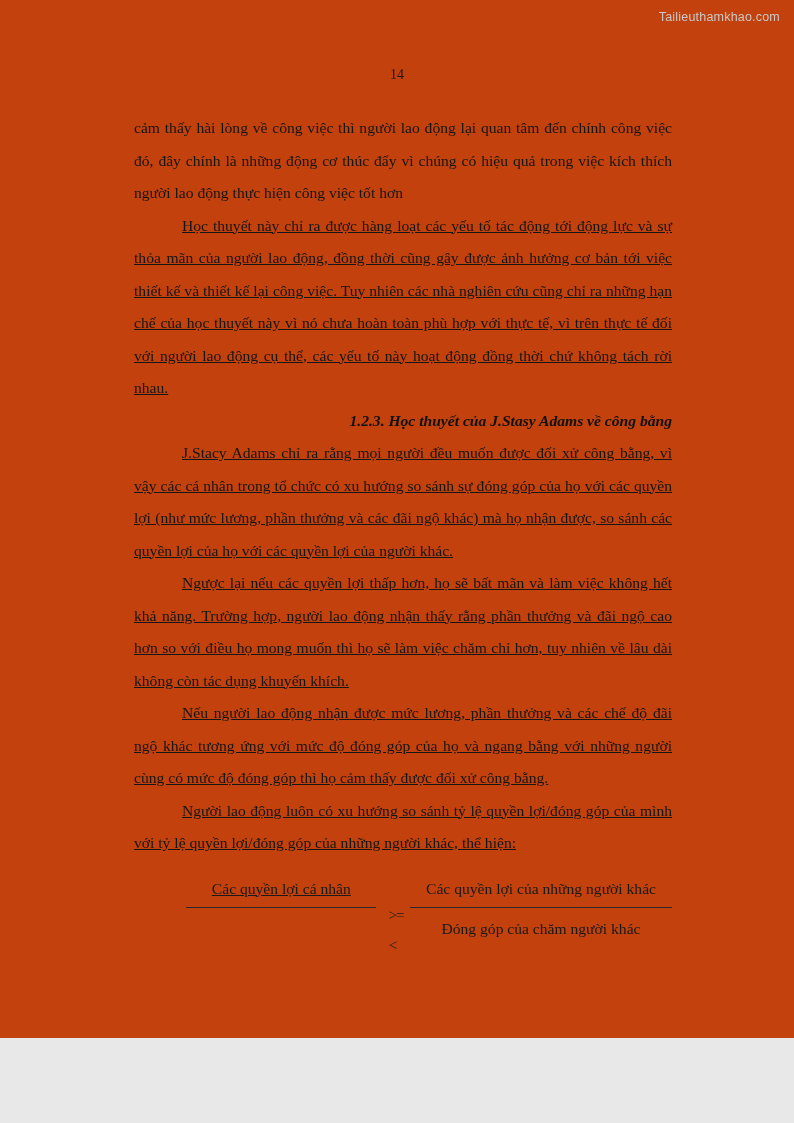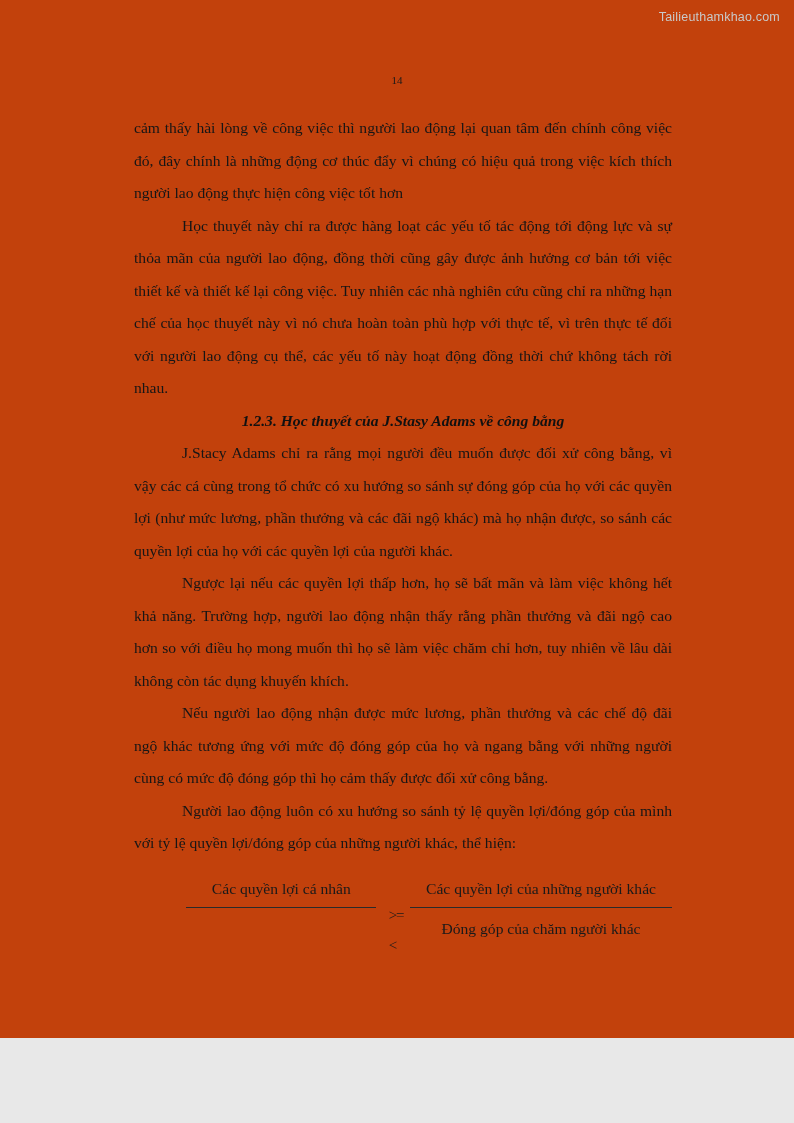--- a/index.html
+++ b/index.html
@@ -22,72 +22,73 @@
     top: 10px;
     right: 14px;
     font-family: "Liberation Sans", sans-serif;
     font-size: 12.5px;
     color: #c9c9c9;
     letter-spacing: 0.2px;
     white-space: nowrap;
   }
   .page-number {
     position: absolute;
-    top: 74px;
+    top: 67px;
     left: 0;
     width: 794px;
     text-align: center;
-    font-size: 11px;
+    font-size: 14px;
     font-family: "Liberation Serif", serif;
     color: #1a1a1a;
   }
   .content {
     position: absolute;
     top: 112px;
     left: 128px;
     width: 538px;
     margin-left: 6px;
   }
   p.body {
     margin: 0 0 0 0;
     font-size: 15.6px;
     line-height: 32.5px;
     text-align: justify;
     text-justify: inter-word;
     color: #161616;
   }
   p.indent {
     text-indent: 48px;
+    text-decoration: underline;
   }
   h3.heading {
     margin: 0;
     font-size: 15.6px;
     line-height: 32.5px;
     font-weight: bold;
     font-style: italic;
-    text-align: center;
+    text-align: right;
     color: #111111;
   }
   .formula {
     margin-top: 14px;
     position: relative;
     width: 538px;
   }
   .formula-row {
     display: flex;
     justify-content: space-between;
     align-items: flex-start;
   }
   .frac {
     width: 225px;
     text-align: center;
     font-size: 15.6px;
     line-height: 30px;
   }
-  .frac.left { margin-left: 40px; }
+  .frac.left { margin-left: 40px; text-decoration: underline; }
   .frac.right { margin-left: 0; }
   .frac .num {
     padding-bottom: 3px;
   }
   .frac .bar {
     height: 1px;
     background: #2a2a2a;
     width: 190px;
     margin: 0 auto;
   }
@@ -120,21 +121,21 @@
 
   <div class="content">
 
     <p class="body">cảm thấy hài lòng về công việc thì người lao động lại quan tâm đến chính công việc đó, đây chính là những động cơ thúc đẩy vì chúng có hiệu quả trong việc kích thích người lao động thực hiện công việc tốt hơn</p>
 
     <p class="body indent">Học thuyết này chỉ ra được hàng loạt các yếu tố tác động tới động lực và sự thỏa mãn của người lao động, đồng thời cũng gây được ảnh hưởng cơ bản tới việc thiết kế và thiết kế lại công việc. Tuy nhiên các nhà nghiên cứu cũng chỉ ra những hạn chế của học thuyết này vì nó chưa hoàn toàn phù hợp với thực tế, vì trên thực tế đối với người lao động cụ thể, các yếu tố này hoạt động đồng thời chứ không tách rời nhau.</p>
 
     <h3 class="heading">1.2.3. Học thuyết của J.Stasy Adams về công bằng</h3>
 
 
-    <p class="body indent">J.Stacy Adams chỉ ra rằng mọi người đều muốn được đối xử công bằng, vì vậy các cá cùng trong tổ chức có xu hướng so sánh sự đóng góp của họ với các quyền lợi (như mức lương, phần thưởng và các đãi ngộ khác) mà họ nhận được, so sánh các quyền lợi của họ với các quyền lợi của người khác.</p>
+    <p class="body indent">J.Stacy Adams chỉ ra rằng mọi người đều muốn được đối xử công bằng, vì vậy các cá nhân trong tổ chức có xu hướng so sánh sự đóng góp của họ với các quyền lợi (như mức lương, phần thưởng và các đãi ngộ khác) mà họ nhận được, so sánh các quyền lợi của họ với các quyền lợi của người khác.</p>
 
     <p class="body indent">Ngược lại nếu các quyền lợi thấp hơn, họ sẽ bất mãn và làm việc không hết khả năng. Trường hợp, người lao động nhận thấy rằng phần thưởng và đãi ngộ cao hơn so với điều họ mong muốn thì họ sẽ làm việc chăm chỉ hơn, tuy nhiên về lâu dài không còn tác dụng khuyến khích.</p>
 
     <p class="body indent">Nếu người lao động nhận được mức lương, phần thưởng và các chế độ đãi ngộ khác tương ứng với mức độ đóng góp của họ và ngang bằng với những người cùng có mức độ đóng góp thì họ cảm thấy được đối xử công bằng.</p>
 
     <p class="body indent">Người lao động luôn có xu hướng so sánh tỷ lệ quyền lợi/đóng góp của mình với tỷ lệ quyền lợi/đóng góp của những người khác, thể hiện:</p>
 
     <div class="formula">
       <div class="formula-row">
 

